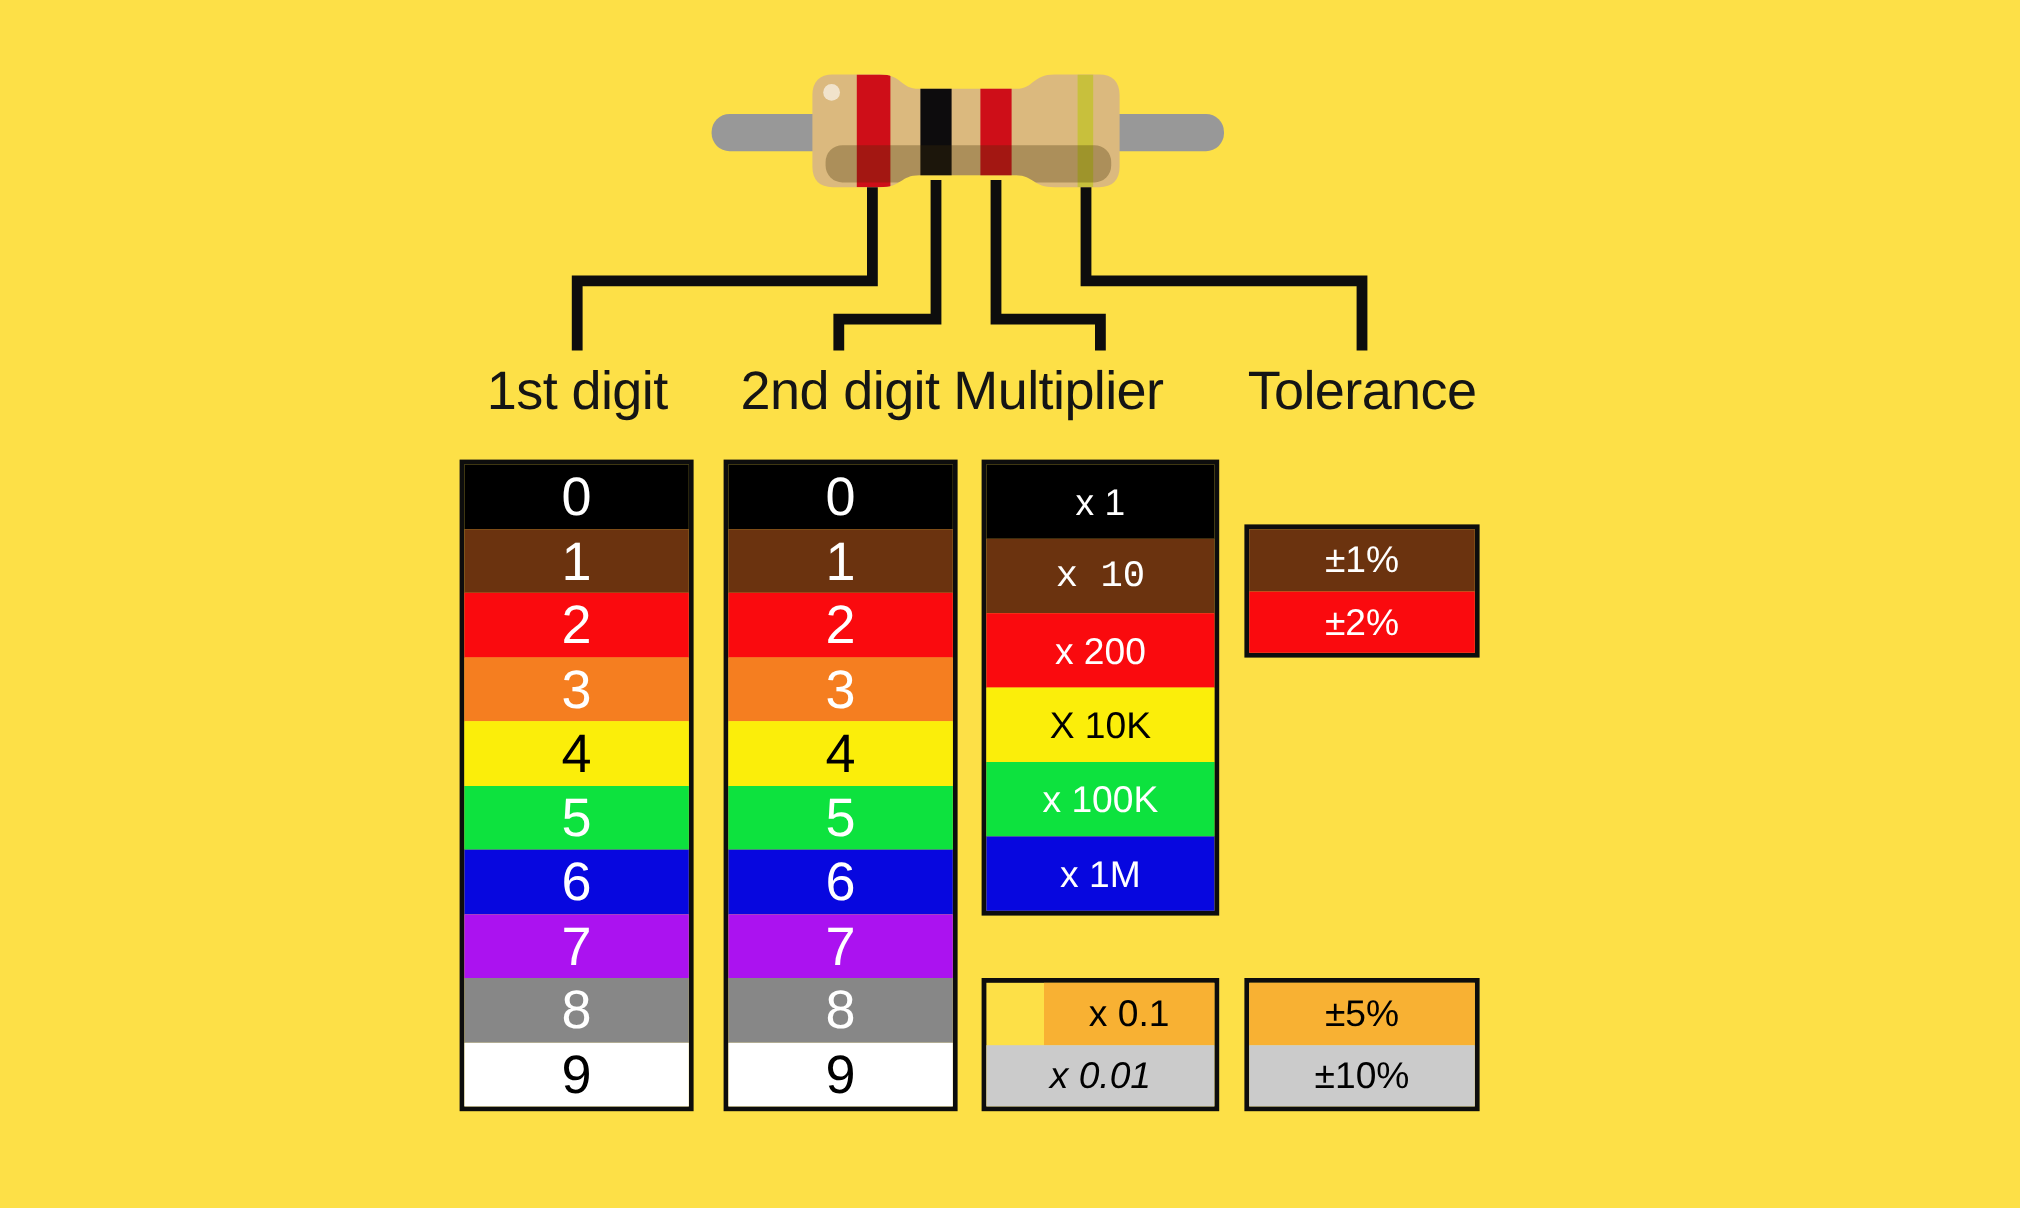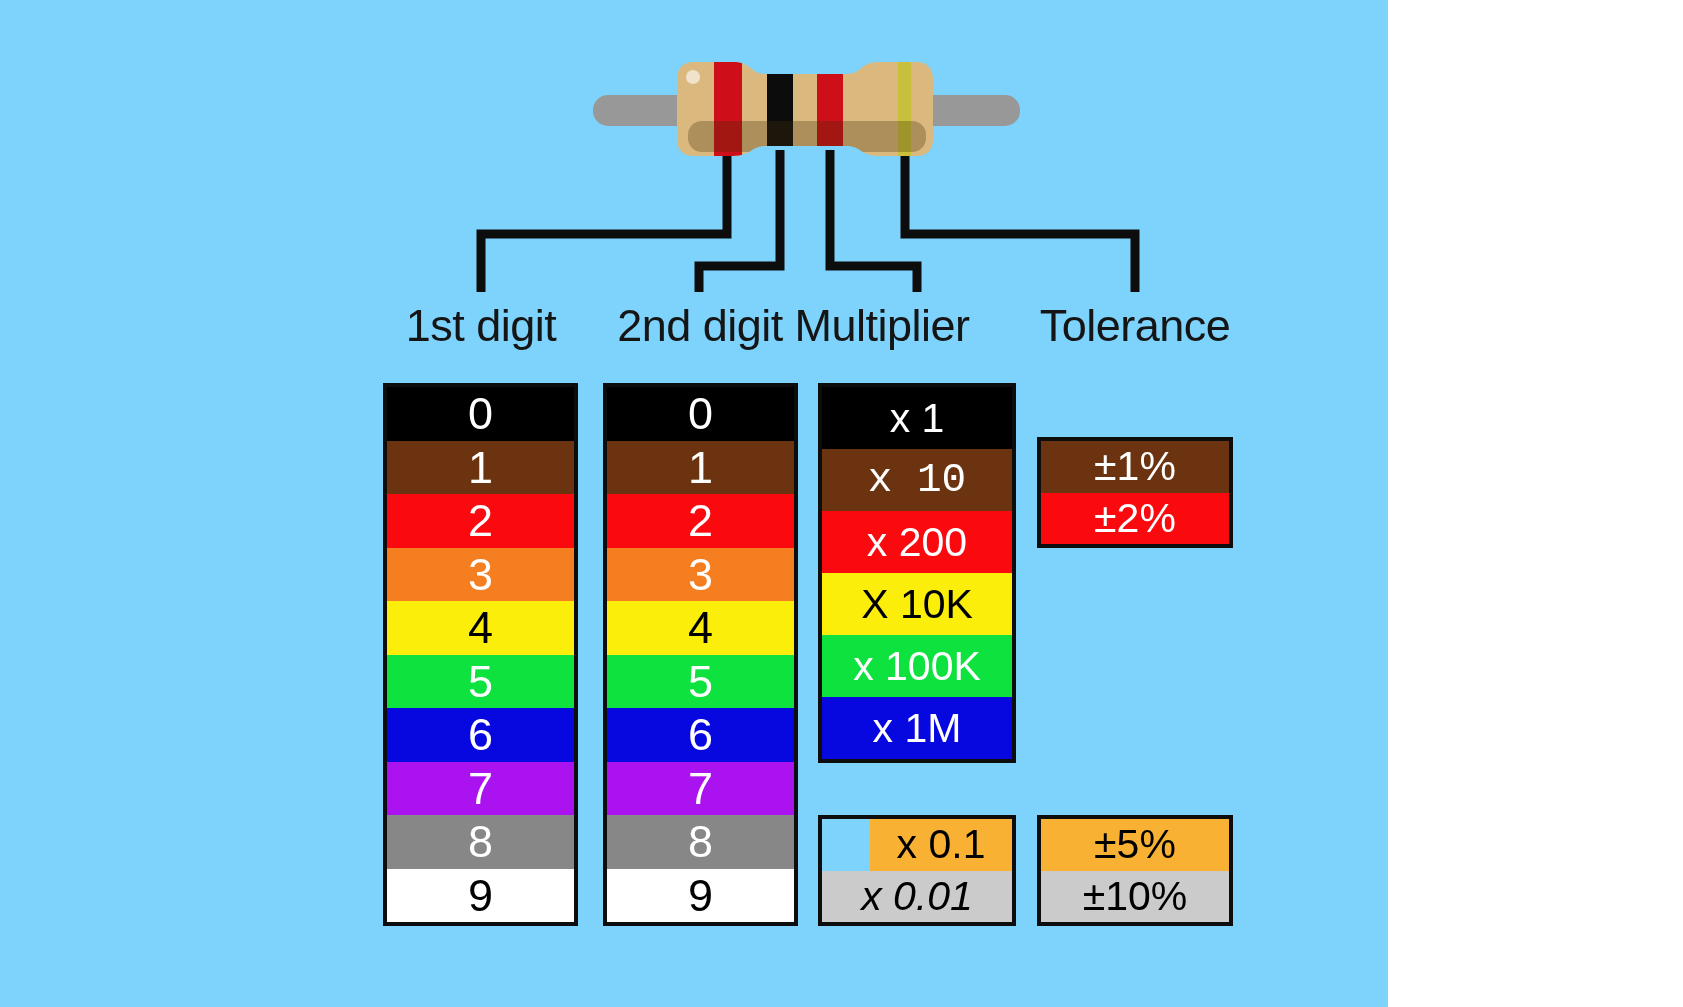--- a/index.html
+++ b/index.html
@@ -1,19 +1,19 @@
 <!DOCTYPE html>
 <html><head>
 <meta charset="utf-8">
 <style>
   html,body{margin:0;padding:0;background:#fff;}
   #canvas{
     position:relative;
-    width:1388px;height:1007px;
-    background:#7dd3fc;
+    width:1683px;height:1007px;
+    background:#fde047;
     overflow:hidden;
     font-family:"Liberation Sans", sans-serif;
   }
   .col-label{
     position:absolute;
     top:300px;
     transform:translateX(-50%);
     font-size:45px;
     letter-spacing:-0.5px;
     color:#151515;
@@ -28,21 +28,21 @@
   }
   .color-col .cell{
     flex:1;
     display:flex;
     align-items:center;
     justify-content:center;
     white-space:nowrap;
     line-height:1;
   }
   .digit-col .cell{font-size:45px;}
-  .mult-col .cell,.tol-col .cell{font-size:41px;}
+  .mult-col .cell,.tol-col .cell{font-size:31px;}
   #col-first  {left:383px;top:383px;width:195px;height:543px;}
   #col-second {left:603px;top:383px;width:195px;height:543px;}
   #col-mult   {left:818px;top:383px;width:198px;height:380px;}
   #col-mult-x {left:818px;top:815px;width:198px;height:111px;}
   #col-tol    {left:1037px;top:437px;width:196px;height:111px;}
   #col-tol-x  {left:1037px;top:815px;width:196px;height:111px;}
   #resistor-svg{position:absolute;left:0;top:0;}
 </style>
 </head>
 <body>

